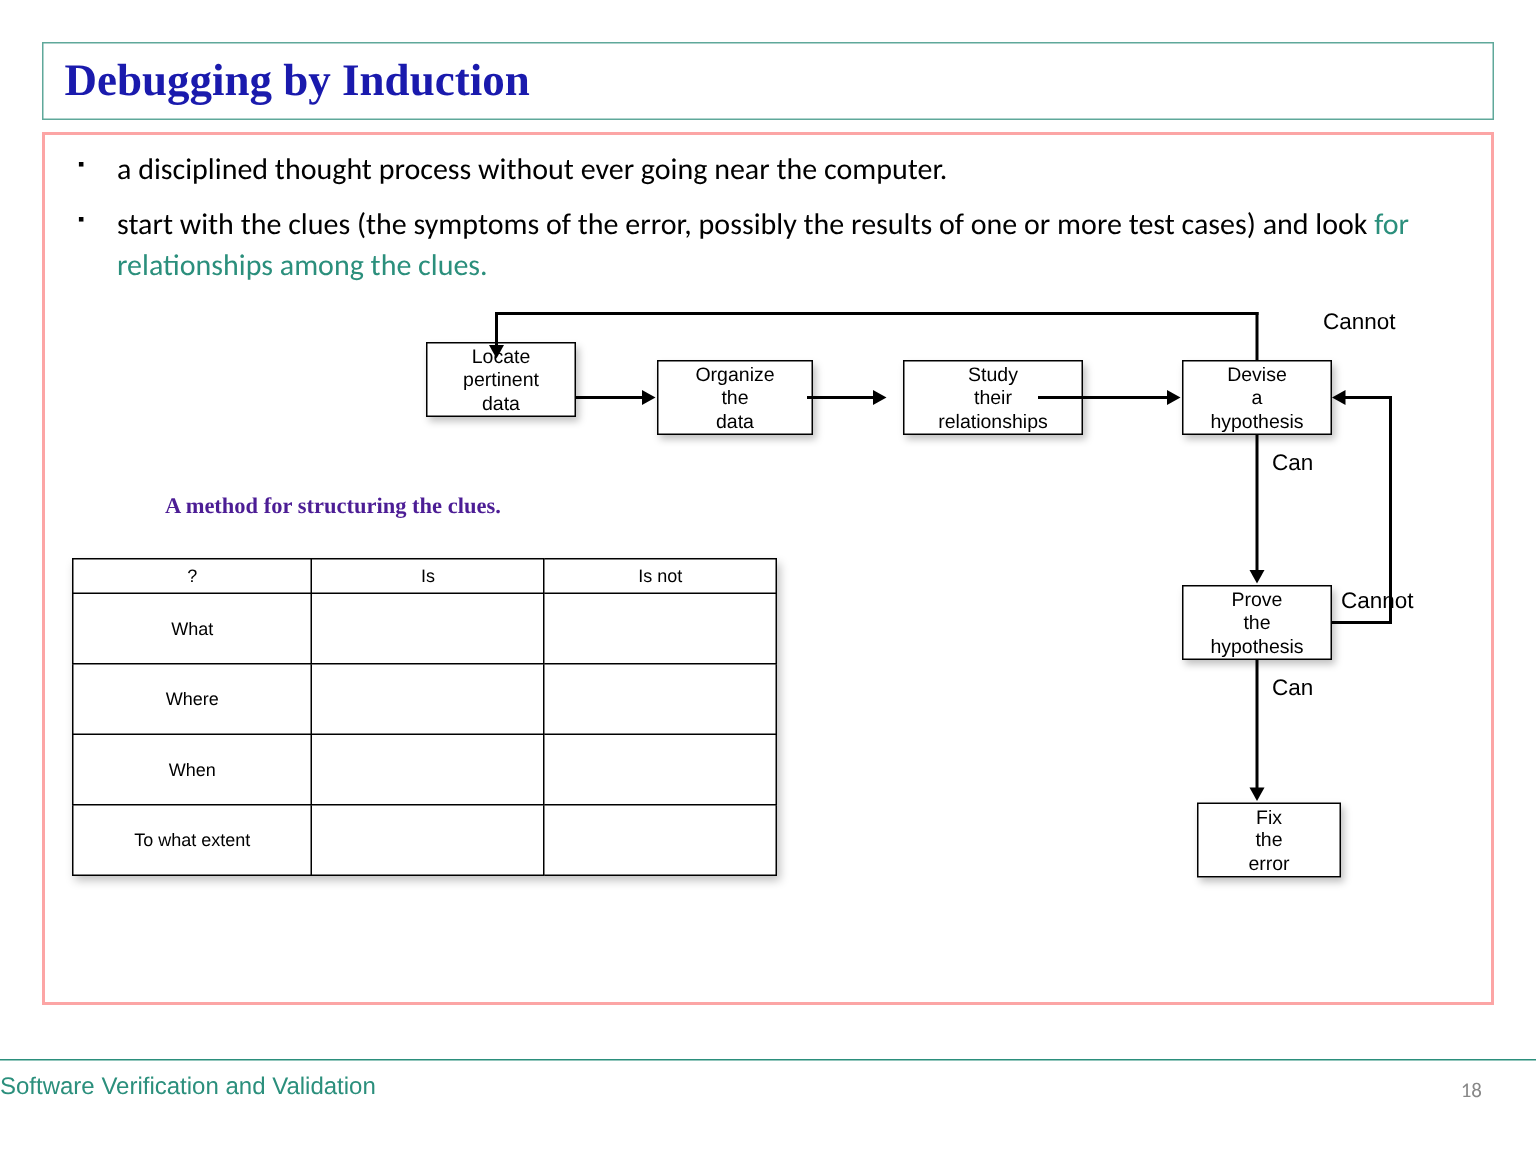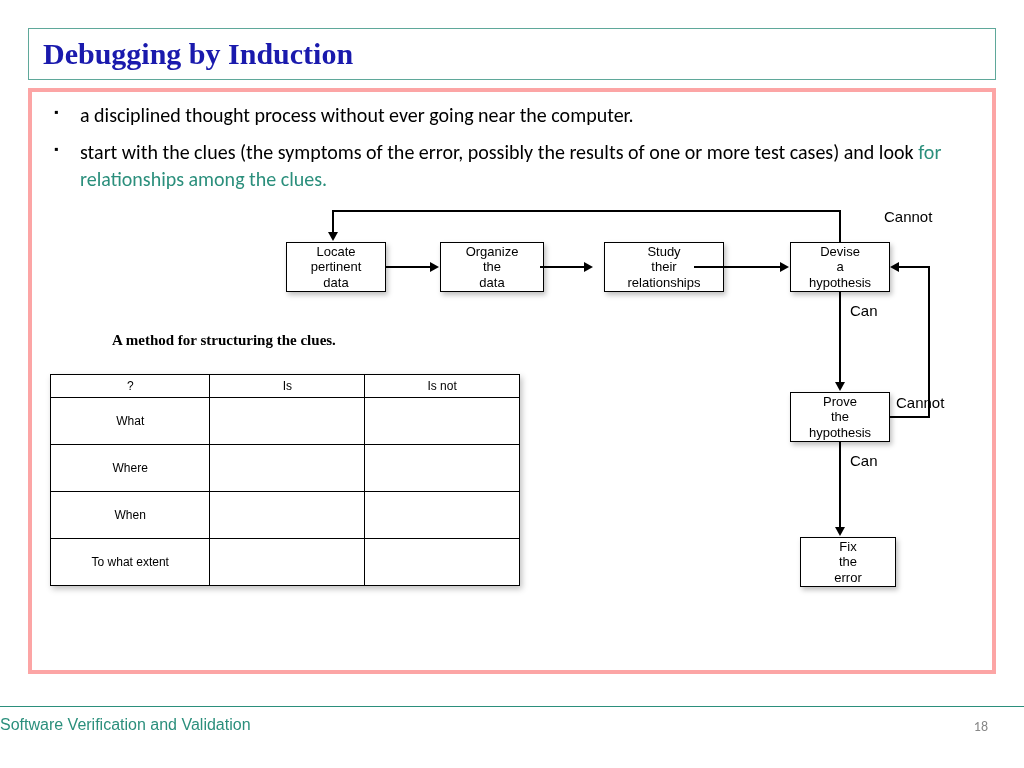--- a/index.html
+++ b/index.html
@@ -1,31 +1,31 @@
 <!DOCTYPE html>
 <html><head>
 <meta charset="utf-8">
 <style>
 body{margin:0;padding:0;font-family:Georgia,serif;background:#fff;width:1024px;height:768px;position:relative;overflow:hidden}
 .title-box{border:1px solid #5fa89a;margin:28px 28px 8px 28px;padding:8px 14px}
 .title{font-family:Georgia,serif;font-size:30px;font-weight:bold;color:#1a1aad}
-.content-box{border:4px solid #fca5a5;margin:0 28px;padding:10px 14px 10px 14px;height:558px;position:relative}
+.content-box{border:2px solid #fca5a5;margin:0 28px;padding:10px 14px 10px 14px;height:558px;position:relative}
 .bullet-list{font-family:Calibri,Arial,sans-serif;font-size:20px;color:#000;list-style:none;padding:0;margin:0}
 .bullet-list li{position:relative;padding-left:34px;margin-bottom:10px;line-height:1.35}
 .bullet-list li:before{content:"▪";position:absolute;left:8px;top:2px;font-size:12px;color:#000}
 .teal{color:#2b8f7c}
 .diagram{position:absolute;left:240px;top:130px;width:700px;height:420px}
 .node{position:absolute;border:1.5px solid #000;background:#fff;text-align:center;font-family:Arial,sans-serif;font-size:13px;line-height:1.2;display:flex;align-items:center;justify-content:center;box-shadow:2px 3px 5px rgba(0,0,0,0.25);padding:4px 6px;box-sizing:border-box}
 .lbl{position:absolute;font-family:Arial,sans-serif;font-size:15px;color:#000}
 .arrow-line{position:absolute;background:#000}
 .arrow-head{position:absolute;width:0;height:0}
 .ah-right{border-top:5px solid transparent;border-bottom:5px solid transparent;border-left:9px solid #000}
 .ah-down{border-left:5px solid transparent;border-right:5px solid transparent;border-top:9px solid #000}
 .ah-left{border-top:5px solid transparent;border-bottom:5px solid transparent;border-right:9px solid #000}
-.caption{position:absolute;left:80px;top:240px;font-family:Georgia,serif;font-size:15px;font-weight:bold;color:#000000}
+.caption{position:absolute;left:80px;top:240px;font-family:Georgia,serif;font-size:15px;font-weight:bold;color:#4c1d95}
 .clue-table{position:absolute;left:18px;top:282px;border-collapse:collapse;width:470px;box-shadow:2px 3px 6px rgba(0,0,0,0.25);font-family:Arial,sans-serif;font-size:12px;background:#fff}
 .clue-table td{border:1px solid #000;text-align:center;padding:0}
 .clue-table .hdr td{height:22px}
 .clue-table .row td{height:46px}
 .footer-line{position:absolute;left:0;right:0;top:706px;height:1px;background:#2b8f7c}
 .footer-text{position:absolute;width:100%;top:716px;text-align:left;font-family:Liberation Sans, sans-serif;font-size:16px;color:#2b8f7c}
 .page-num{position:absolute;right:36px;top:718px;font-family:Calibri,Arial,sans-serif;font-size:14px;color:#888}
 </style>
 </head>
 <body>
@@ -35,21 +35,21 @@
 </div>
 
 <div class="content-box">
   <ul class="bullet-list">
     <li><span>a disciplined thought process without ever going near the computer.</span></li>
     <li><span>start with the clues (the symptoms of the error, possibly the results of one or more test cases) and look </span><span class="teal">for relationships among the clues.</span></li>
   </ul>
 
   <div class="diagram">
 
-    <div class="node" style="left:14px;top:20px;width:100px;height:50px">Locate<br>pertinent<br>data</div>
+    <div class="node" style="left:14px;top:8px;width:100px;height:50px">Locate<br>pertinent<br>data</div>
     <div class="node" style="left:168px;top:20px;width:104px;height:50px">Organize<br>the<br>data</div>
     <div class="node" style="left:332px;top:20px;width:120px;height:50px">Study<br>their<br>relationships</div>
     <div class="node" style="left:518px;top:20px;width:100px;height:50px">Devise<br>a<br>hypothesis</div>
     <div class="node" style="left:518px;top:170px;width:100px;height:50px">Prove<br>the<br>hypothesis</div>
     <div class="node" style="left:528px;top:315px;width:96px;height:50px">Fix<br>the<br>error</div>
 
     <div class="arrow-line" style="left:114px;top:44px;width:46px;height:2px"></div>
     <div class="arrow-head ah-right" style="left:158px;top:40px"></div>
     <div class="arrow-line" style="left:268px;top:44px;width:46px;height:2px"></div>
     <div class="arrow-head ah-right" style="left:312px;top:40px"></div>

